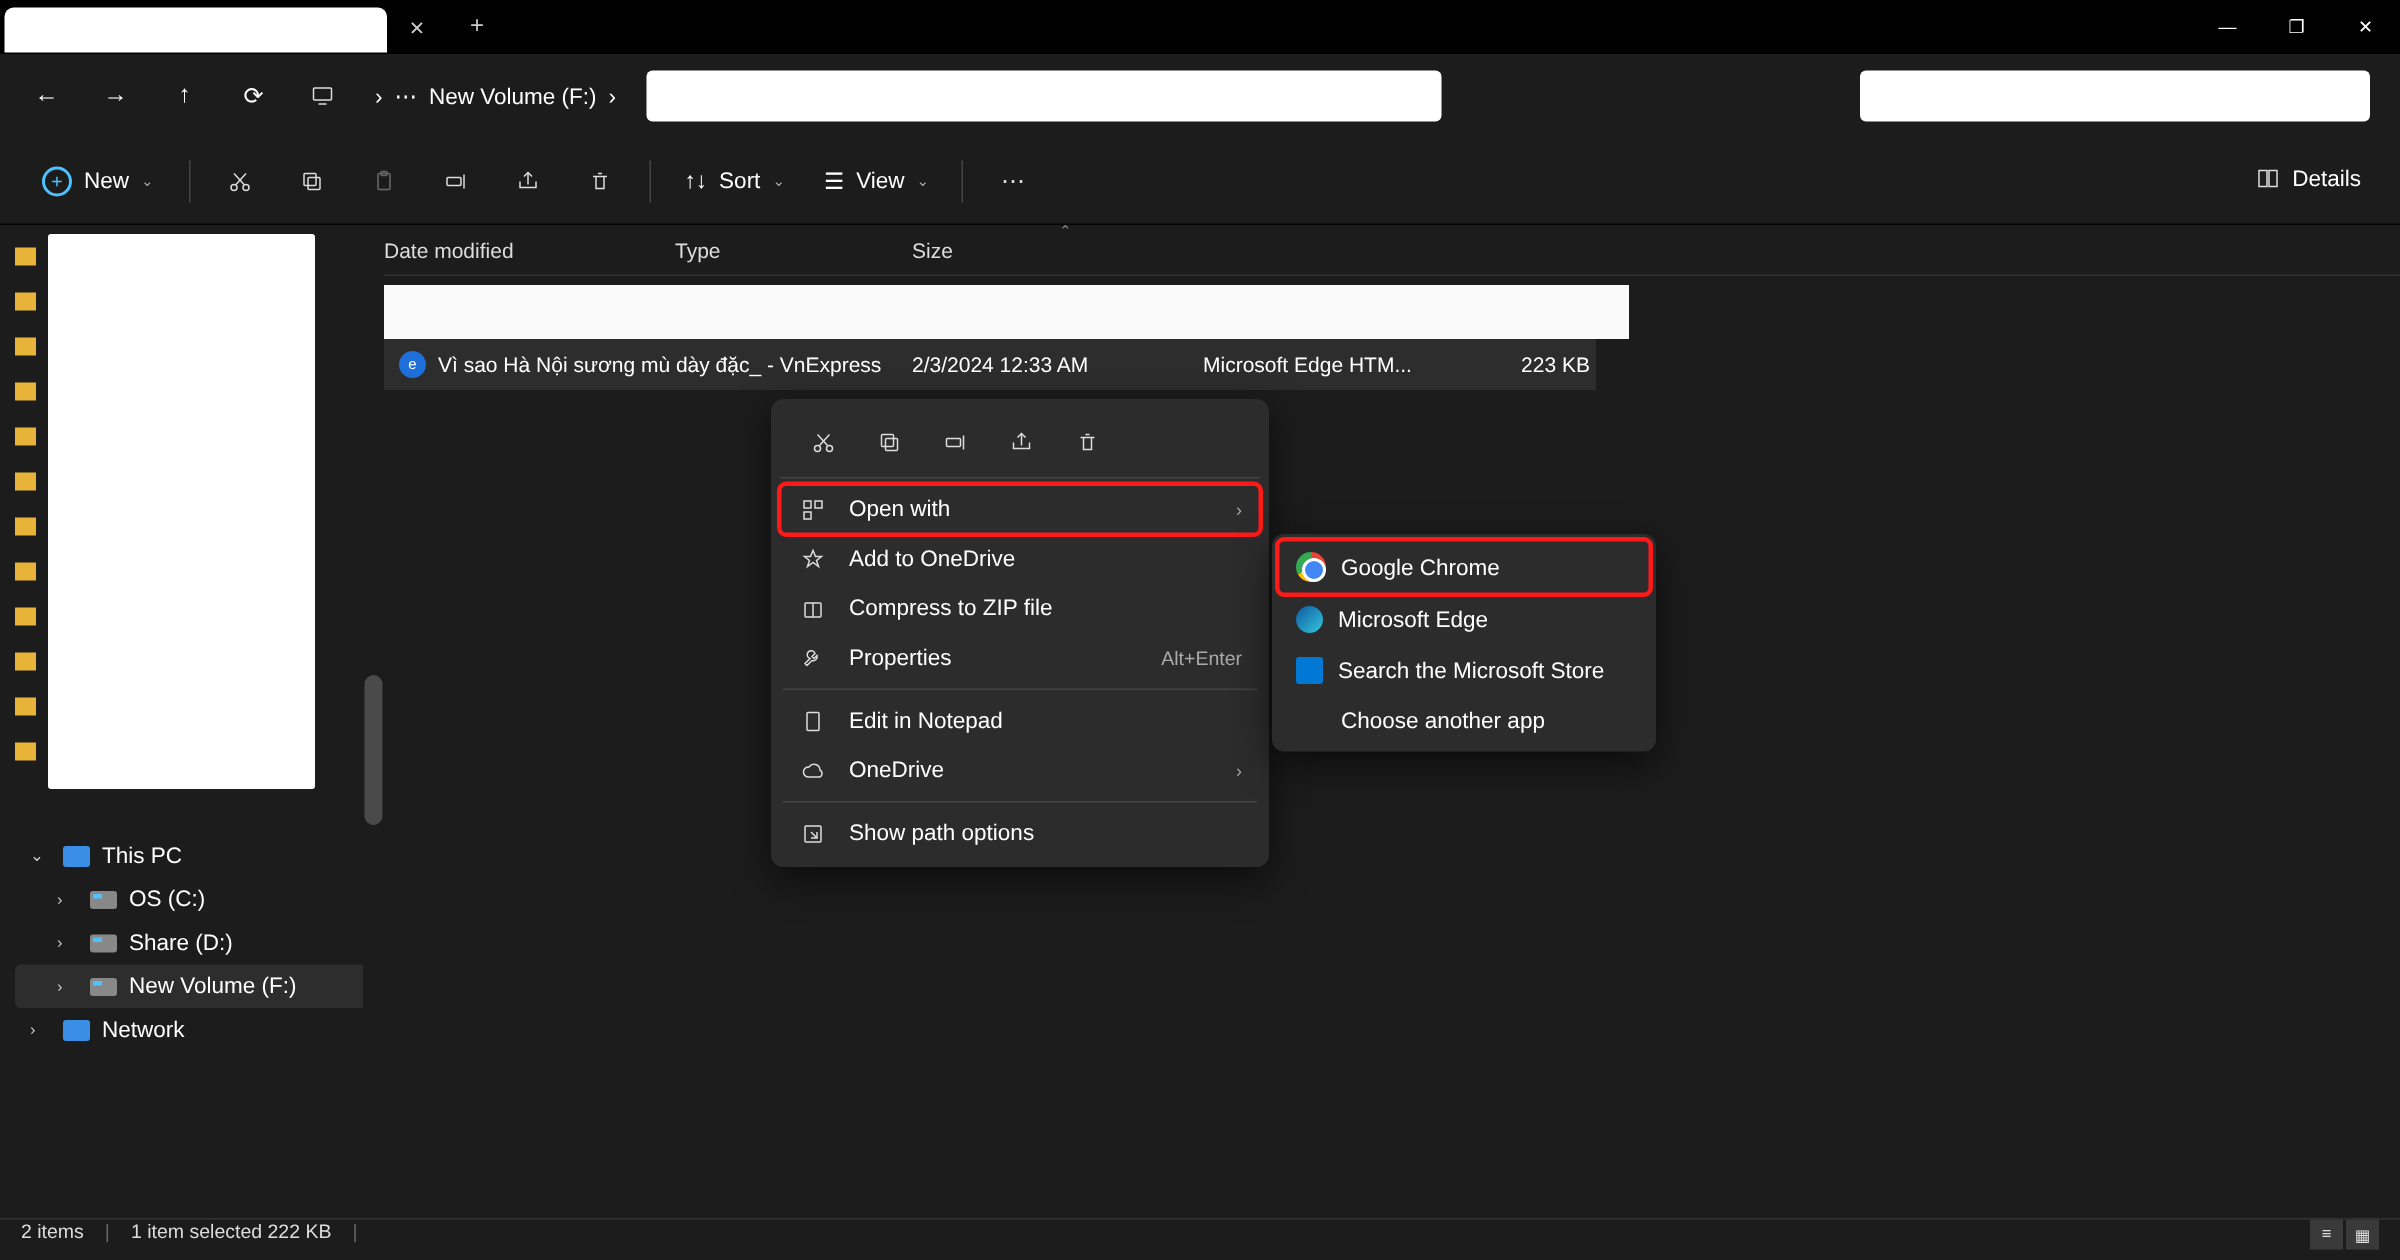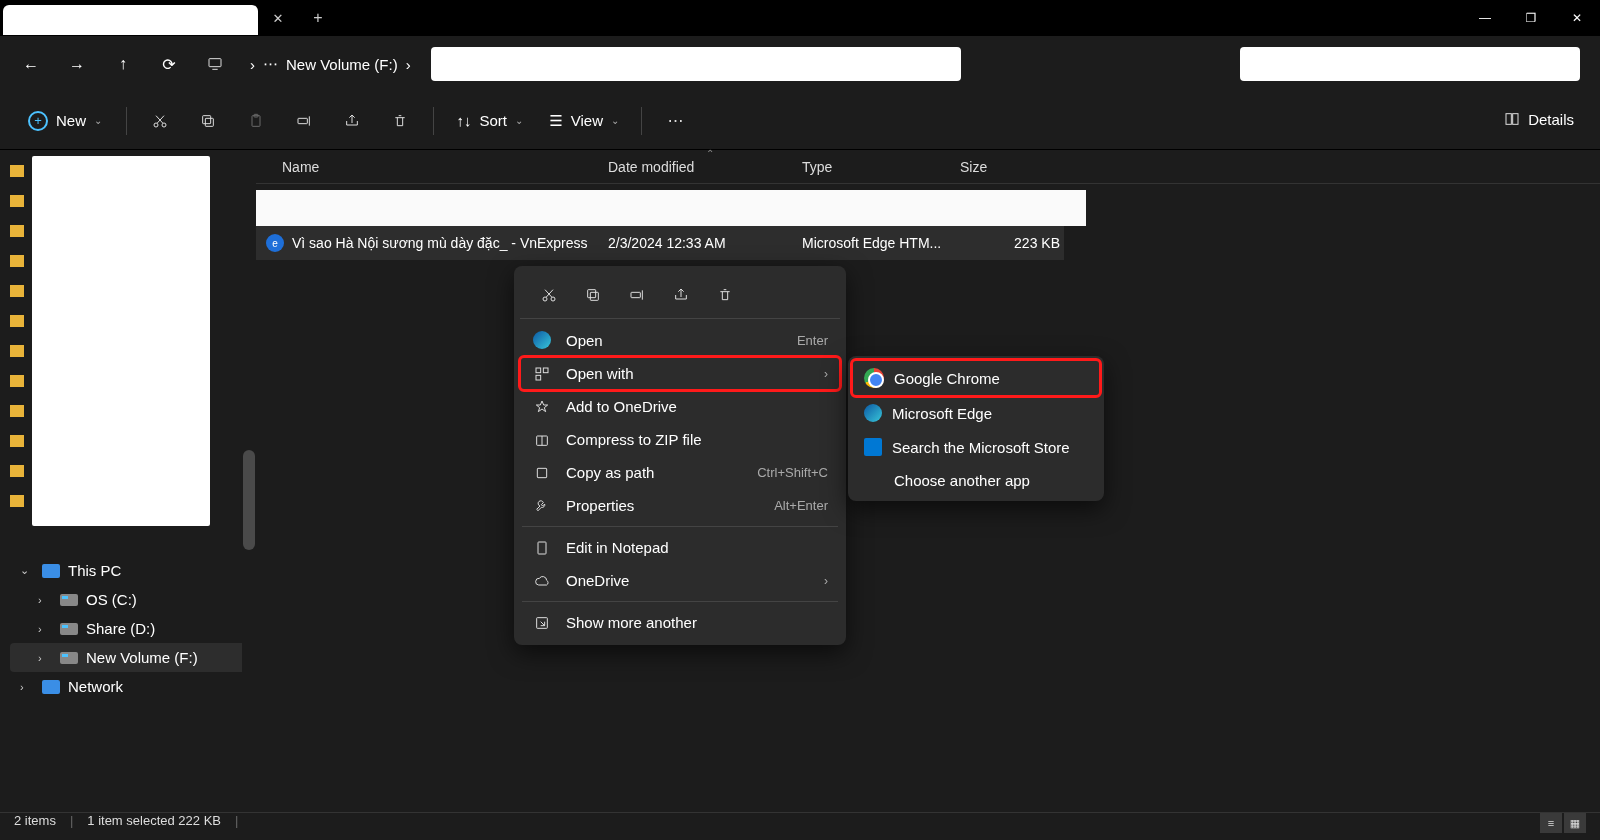--- a/index.html
+++ b/index.html
@@ -243,21 +243,20 @@
       </div>
     </div>
     <div class="sidebar-scroll">
         <div class="sidebar-thumb"></div>
       </div>
   </div>
 
   <div class="content">
     <div class="sort-ind">⌃</div>
     <div class="cols">
-      <div class="col1">Name</div>
       <div class="col2">Date modified</div>
       <div class="col3">Type</div>
       <div class="col4">Size</div>
     </div>
     <div class="row-blank"></div>
     <div class="row-sel">
       <span class="row-icon">e</span>
       <div style="width:316px">Vì sao Hà Nội sương mù dày đặc_ - VnExpress</div>
       <div style="width:194px">2/3/2024 12:33 AM</div>
       <div style="width:158px">Microsoft Edge HTM...</div>
@@ -296,27 +295,20 @@
         </svg>
       </div>
     <div class="cmenu-ico">
         <svg viewBox="0 0 24 24">
           <path d="M5 7h14"></path>
           <path d="M8 7v12h8V7"></path>
           <path d="M10 4h4"></path>
         </svg>
       </div>
   </div>
-  <div class="cmenu-item">
-    <span class="ci">
-        <span class="edge-ci"></span>
-      </span>
-    <span>Open</span>
-    <span class="sc">Enter</span>
-  </div>
   <div class="cmenu-item highlight-red">
     <span class="ci">
         <svg viewBox="0 0 24 24">
           <rect x="3" y="3" width="7" height="7"></rect>
           <rect x="14" y="3" width="7" height="7"></rect>
           <rect x="3" y="14" width="7" height="7"></rect>
         </svg>
       </span>
     <span>Open with</span>
     <span class="sub">›</span>
@@ -334,29 +326,20 @@
         <svg viewBox="0 0 24 24">
           <rect x="4" y="6" width="16" height="14" rx="1"></rect>
           <line x1="12" y1="6" x2="12" y2="20"></line>
         </svg>
       </span>
     <span>Compress to ZIP file</span>
   </div>
   <div class="cmenu-item">
     <span class="ci">
         <svg viewBox="0 0 24 24">
-          <rect x="5" y="5" width="14" height="14" rx="1"></rect>
-        </svg>
-      </span>
-    <span>Copy as path</span>
-    <span class="sc">Ctrl+Shift+C</span>
-  </div>
-  <div class="cmenu-item">
-    <span class="ci">
-        <svg viewBox="0 0 24 24">
           <path d="M14 7a4 4 0 1 0-5 5l-5 5 2 2 5-5a4 4 0 0 0 5-5l-3 3-2-2z"></path>
         </svg>
       </span>
     <span>Properties</span>
     <span class="sc">Alt+Enter</span>
   </div>
   <div class="cmenu-sep"></div>
   <div class="cmenu-item">
     <span class="ci">
         <svg viewBox="0 0 24 24" fill="#4cc2ff" stroke="none">
@@ -376,21 +359,21 @@
   </div>
   <div class="cmenu-sep"></div>
   <div class="cmenu-item">
     <span class="ci">
         <svg viewBox="0 0 24 24">
           <rect x="4" y="4" width="16" height="16" rx="1"></rect>
           <path d="M10 10l6 6"></path>
           <path d="M16 10v6h-6"></path>
         </svg>
       </span>
-    <span>Show more another</span>
+    <span>Show path options</span>
   </div>
 </div>
 
 <div class="submenu">
   <div class="sub-item highlight-red">
     <span class="chrome-ico"></span>
     <span>Google Chrome</span>
   </div>
   <div class="sub-item">
     <span class="edge-ci"></span>

